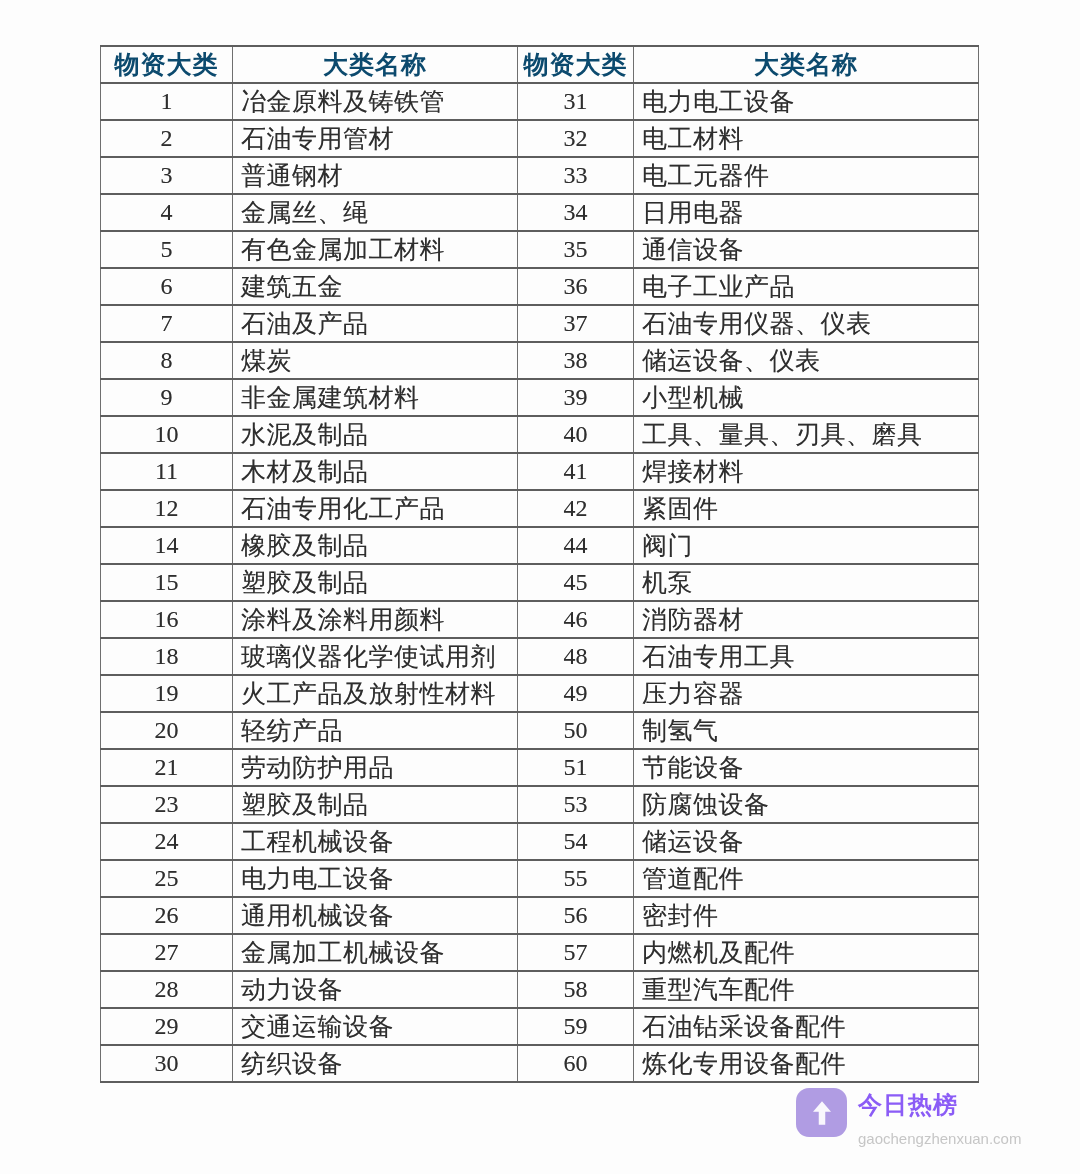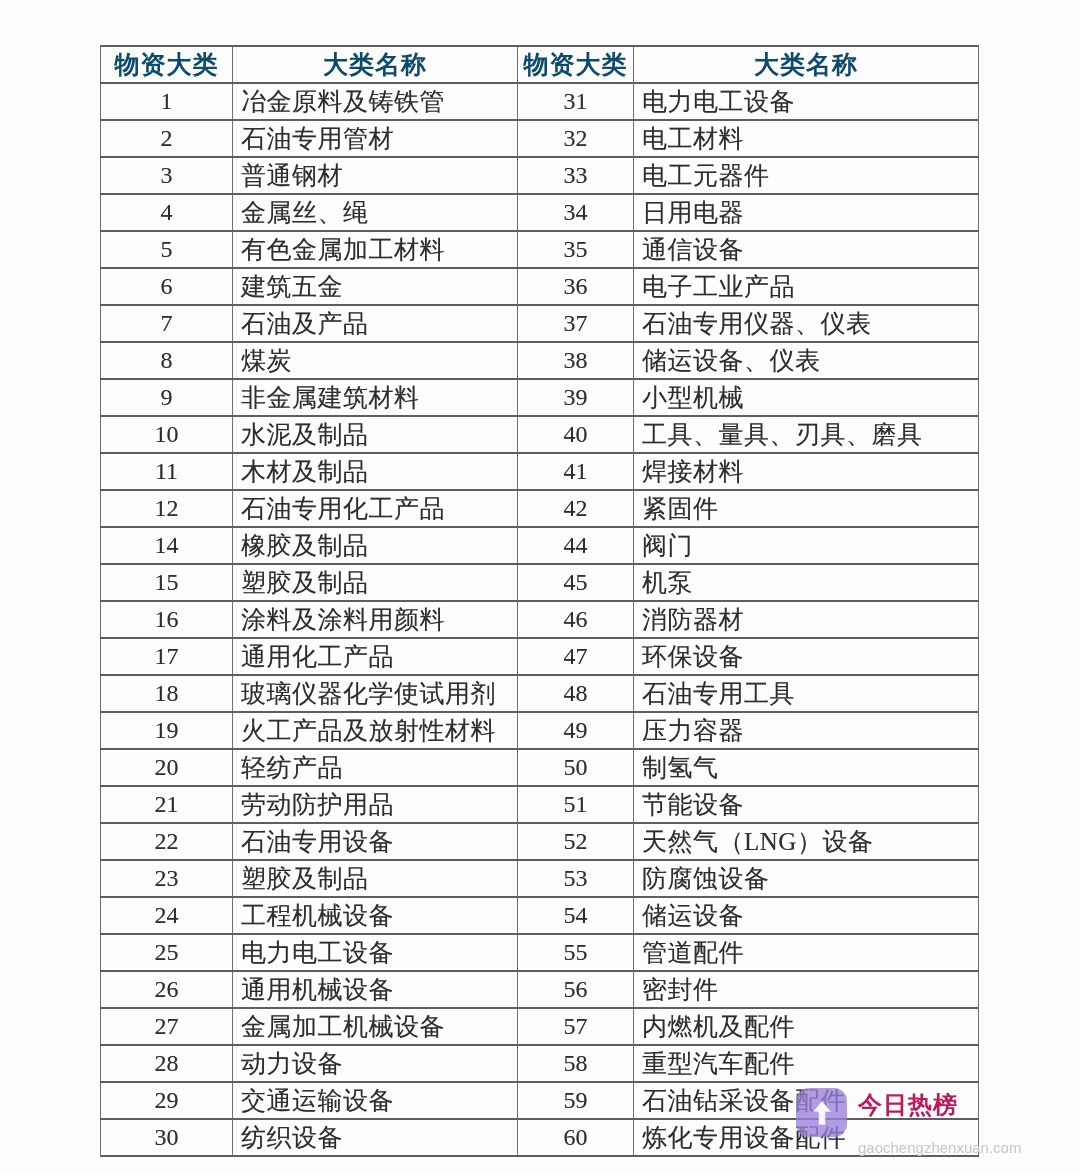--- a/index.html
+++ b/index.html
@@ -80,21 +80,21 @@
     margin-left: 11px;
     padding-top: 3px;
   }
   .wm-brand {
     font-size: 24px;
     font-weight: bold;
     letter-spacing: 1px;
     line-height: 27px;
   }
   .wm-url {
-    margin-top: 21px;
+    margin-top: 12px;
     font-size: 15px;
     line-height: 17px;
   }
 </style>
 </head>
 <body>
 
 <div class="page">
 
   <table class="cat-table">
@@ -197,26 +197,20 @@
           <td class="num">45</td>
           <td class="name">机泵</td>
         </tr>
         <tr>
           <td class="num">16</td>
           <td class="name">涂料及涂料用颜料</td>
           <td class="num">46</td>
           <td class="name">消防器材</td>
         </tr>
         <tr>
-          <td class="num">17</td>
-          <td class="name">通用化工产品</td>
-          <td class="num">47</td>
-          <td class="name">环保设备</td>
-        </tr>
-        <tr>
           <td class="num">18</td>
           <td class="name">玻璃仪器化学使试用剂</td>
           <td class="num">48</td>
           <td class="name">石油专用工具</td>
         </tr>
         <tr>
           <td class="num">19</td>
           <td class="name">火工产品及放射性材料</td>
           <td class="num">49</td>
           <td class="name">压力容器</td>
@@ -225,26 +219,20 @@
           <td class="num">20</td>
           <td class="name">轻纺产品</td>
           <td class="num">50</td>
           <td class="name">制氢气</td>
         </tr>
         <tr>
           <td class="num">21</td>
           <td class="name">劳动防护用品</td>
           <td class="num">51</td>
           <td class="name">节能设备</td>
-        </tr>
-        <tr>
-          <td class="num">22</td>
-          <td class="name">石油专用设备</td>
-          <td class="num">52</td>
-          <td class="name">天然气（LNG）设备</td>
         </tr>
         <tr>
           <td class="num">23</td>
           <td class="name">塑胶及制品</td>
           <td class="num">53</td>
           <td class="name">防腐蚀设备</td>
         </tr>
         <tr>
           <td class="num">24</td>
           <td class="name">工程机械设备</td>
@@ -290,18 +278,18 @@
       </tbody>
   </table>
 
   <div class="watermark">
     <div class="wm-icon">
       <svg width="30" height="30" viewBox="0 0 24 24">
         <path d="M12 2.6 L19.2 11 L14.6 11 L14.6 21.4 L9.4 21.4 L9.4 11 L4.8 11 Z" fill="#ffffff" opacity="0.92"></path>
       </svg>
     </div>
     <div class="wm-text">
-      <div class="wm-brand" style="color: #be185d;">今日热榜</div>
+      <div class="wm-brand" style="color: #8b5cf6;">今日热榜</div>
       <div class="wm-url" style="color: rgb(198, 198, 198);">gaochengzhenxuan.com</div>
     </div>
   </div>
 
 </div>
 
 </body></html>

